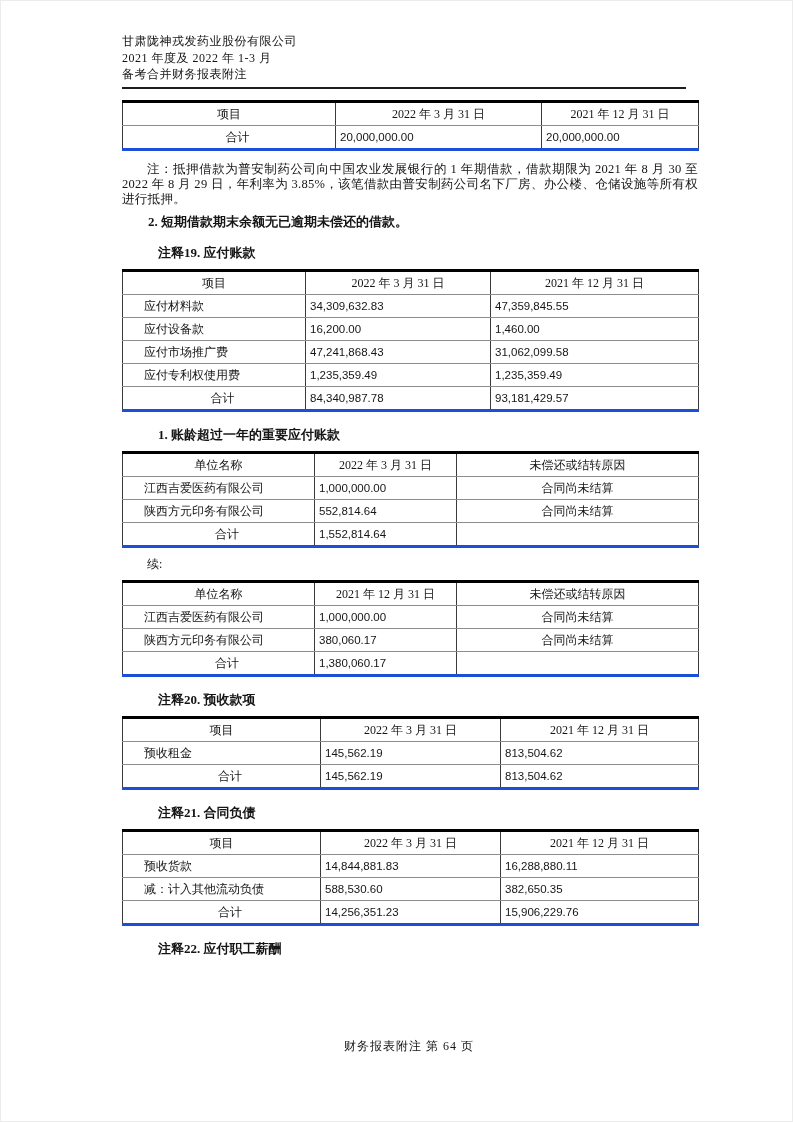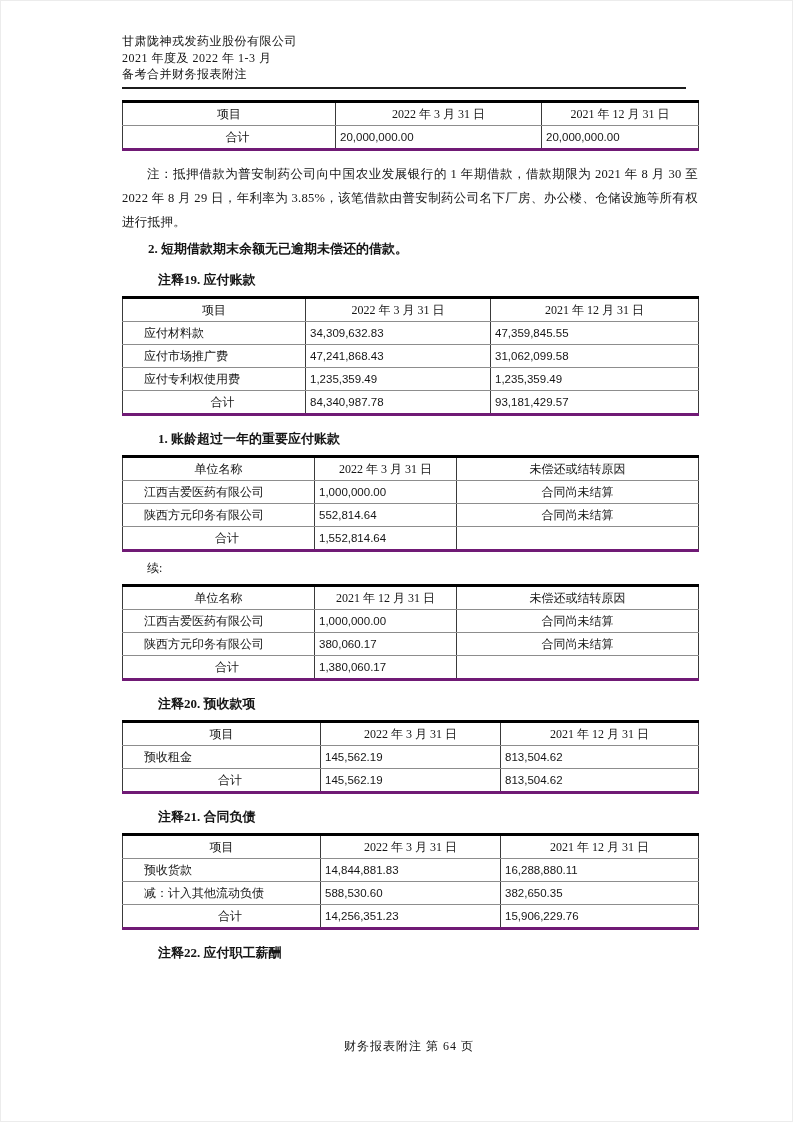--- a/index.html
+++ b/index.html
@@ -7,21 +7,21 @@
     width:793px;height:1122px;background:#ffffff;color:#151515;
     font-family:"Liberation Serif","DejaVu Serif",serif;
     position:relative;overflow:hidden;
   }
   .page{width:793px;height:1122px;box-sizing:border-box;border:1px solid #ececec;}
   .content{margin-left:121px;width:576px;}
   .doc-header{padding-top:32px;font-size:12px;line-height:16.5px;letter-spacing:.5px;}
   .header-rule{width:564px;border-bottom:2px solid #1c1c1c;margin-top:4px;}
   table{
     width:576px;border-collapse:collapse;table-layout:fixed;font-size:12px;
-    border-top:3px solid #000;border-bottom:3px solid #701a75;margin-top:8px;
+    border-top:3px solid #000;border-bottom:3px solid #1d4ed8;margin-top:8px;
   }
   table.first{margin-top:11px;}
   th,td{
     border-left:1px solid #3a3a3a;border-right:1px solid #3a3a3a;
     border-bottom:1px solid #8d8d8d;
     height:22px;line-height:22px;padding:0 4px;overflow:hidden;white-space:nowrap;
   }
   th{font-weight:normal;text-align:center;}
   td{text-align:left;}
   td:first-child{padding-left:21px;}
@@ -40,21 +40,21 @@
   [data-table="aging_2022"] col:nth-child(2),[data-table="aging_2021"] col:nth-child(2){width:142px}
   [data-table="aging_2022"] col:nth-child(3),[data-table="aging_2021"] col:nth-child(3){width:242px}
   [data-table="advances"] col:nth-child(1),[data-table="contract_liabilities"] col:nth-child(1){width:198px}
   [data-table="advances"] col:nth-child(2),[data-table="contract_liabilities"] col:nth-child(2){width:180px}
   [data-table="advances"] col:nth-child(3),[data-table="contract_liabilities"] col:nth-child(3){width:198px}
   [data-table^="aging"] td:nth-child(3){
     text-align:center;padding-right:4px;
     font-family:"Liberation Serif","DejaVu Serif",serif;font-size:12px;
   }
   .note{
-    margin:11px 0 0 0;font-size:12.5px;line-height:24px;
+    margin:11px 0 0 0;font-size:12.5px;line-height:15px;
     text-align:justify;text-indent:2em;letter-spacing:.3px;
   }
   .bold-line{margin:6px 0 0 0;font-size:13px;font-weight:bold;text-indent:2em;line-height:17px;}
   h3{font-size:13px;font-weight:bold;margin:14px 0 8px 36px;line-height:17px;}
   .cont{margin:8px 0 5px 25px;font-size:12px;line-height:16px;}
   .footer{
     position:absolute;top:1038px;left:121px;width:576px;
     text-align:center;font-size:12px;letter-spacing:1px;
   }
 </style>
@@ -109,20 +109,25 @@
             <th>2021 年 12 月 31 日</th>
           </tr>
         </thead>
         <tbody>
           <tr>
             <td>应付材料款</td>
             <td class="num">34,309,632.83</td>
             <td class="num">47,359,845.55</td>
           </tr>
           <tr>
+            <td>应付设备款</td>
+            <td class="num">16,200.00</td>
+            <td class="num">1,460.00</td>
+          </tr>
+          <tr>
             <td>应付市场推广费</td>
             <td class="num">47,241,868.43</td>
             <td class="num">31,062,099.58</td>
           </tr>
           <tr>
             <td>应付专利权使用费</td>
             <td class="num">1,235,359.49</td>
             <td class="num">1,235,359.49</td>
           </tr>
           <tr class="total">

